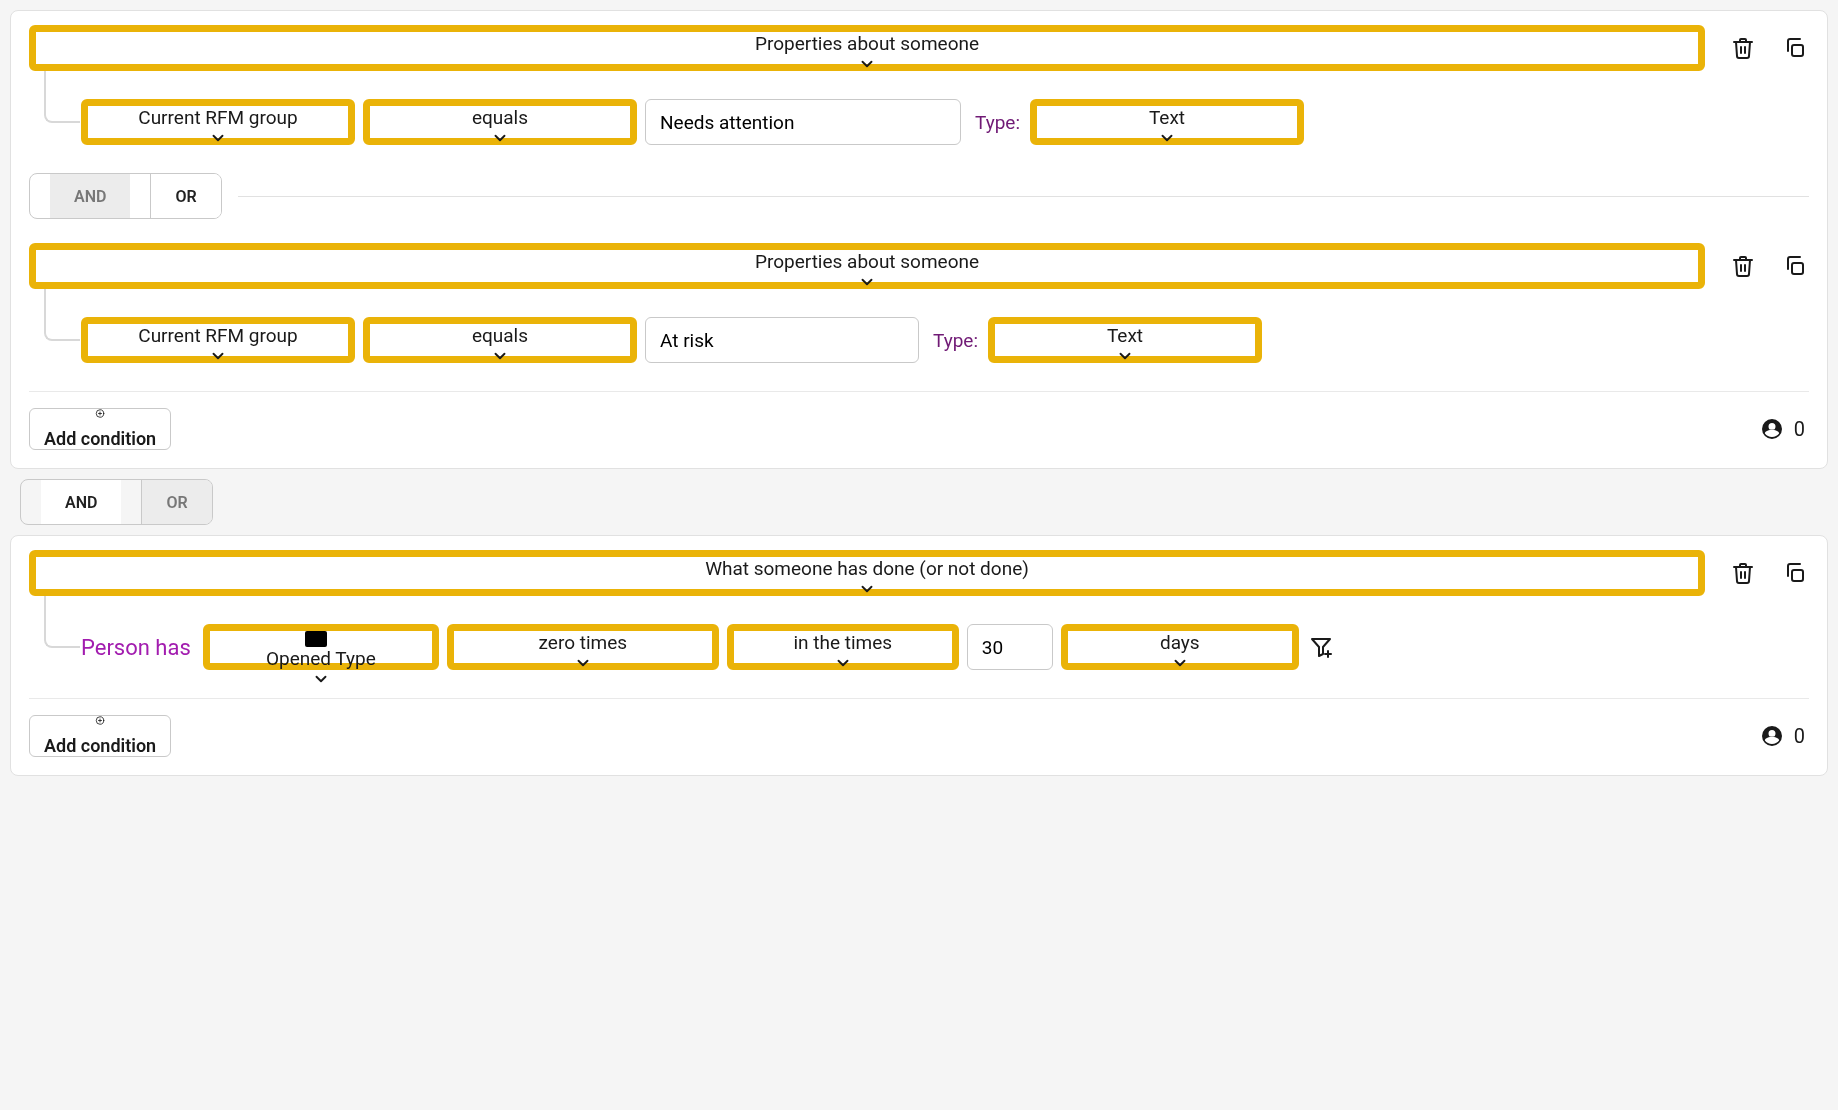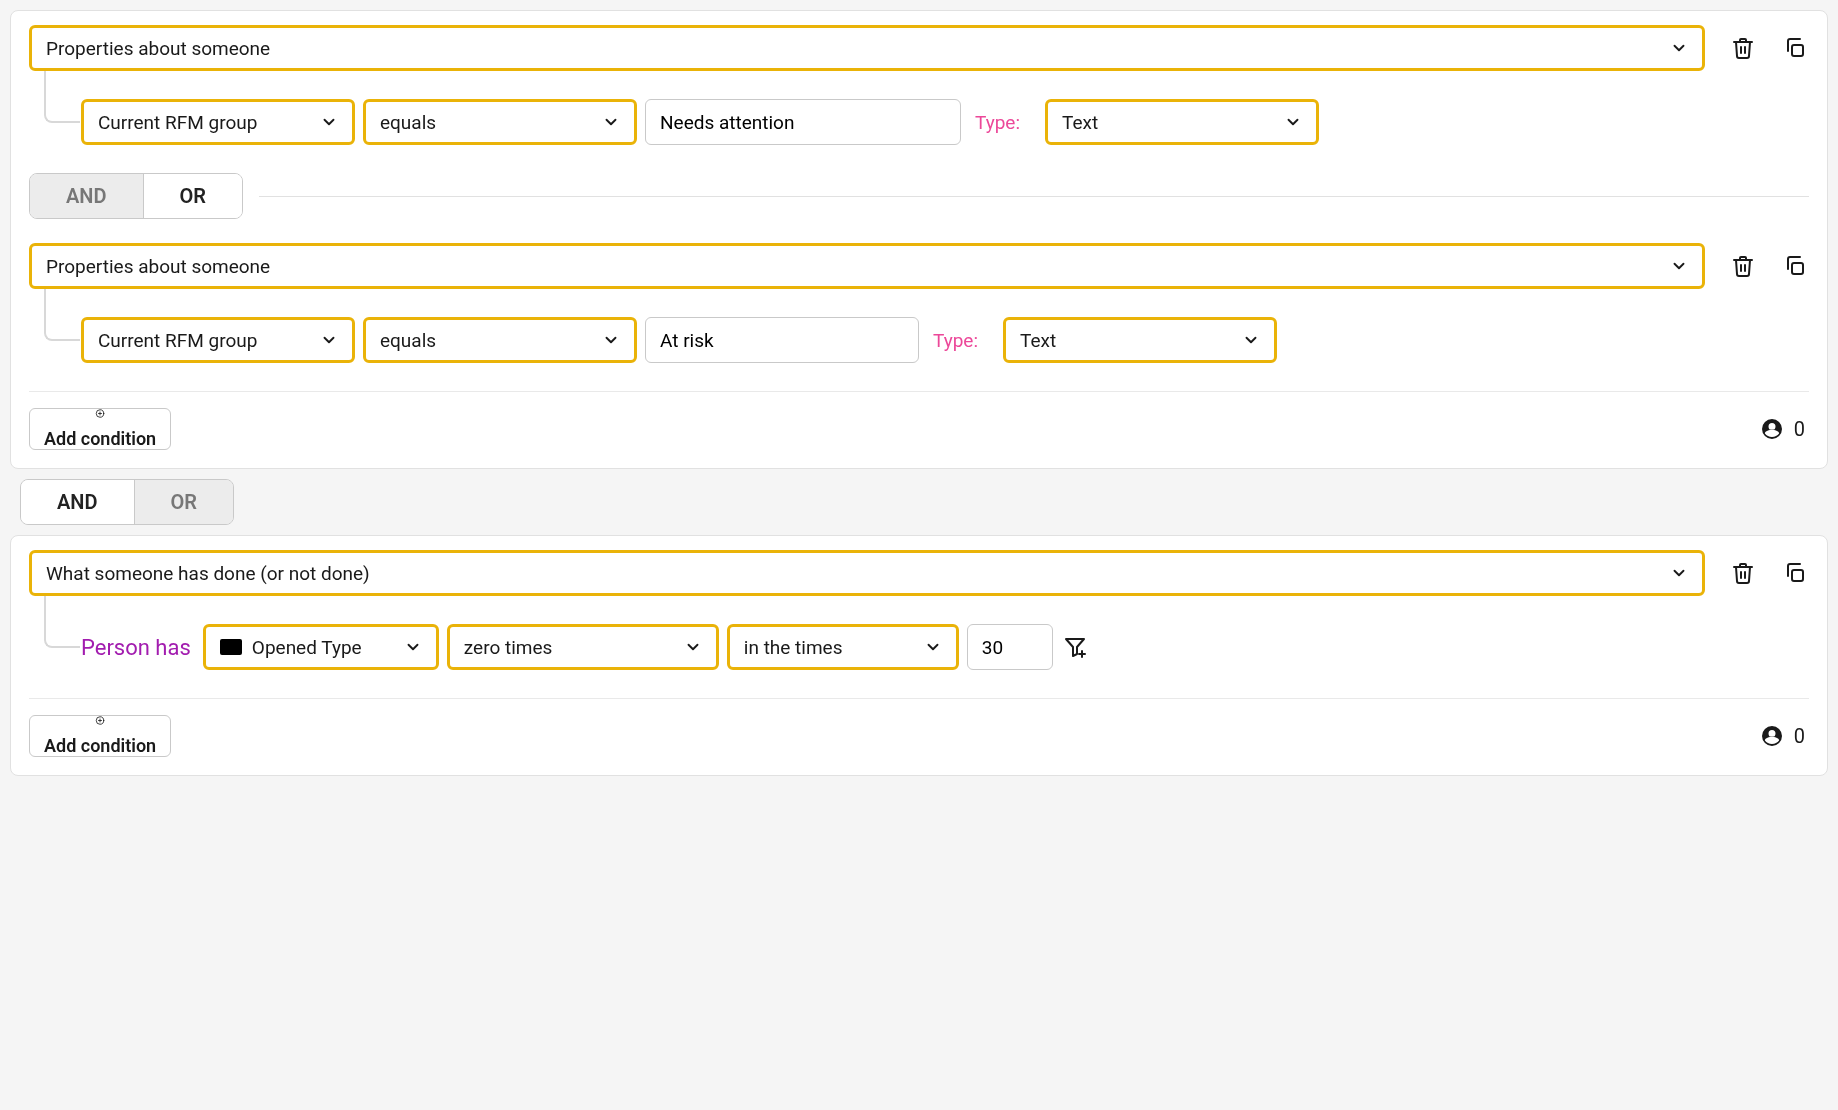--- a/index.html
+++ b/index.html
@@ -25,26 +25,27 @@
   .row-top {
     display: flex;
     align-items: center;
     gap: 24px;
     margin-bottom: 0;
   }
   .select-box {
     display: flex;
     align-items: center;
     justify-content: space-between;
-    border: 3px solid #eab308;
+    border: 7px solid #eab308;
     border-radius: 6px;
     height: 46px;
     padding: 0 14px;
     background: #fff;
     cursor: pointer;
+    flex-direction: column;
   }
   .main-select { flex: 1; }
   .icon-btn {
     width: 28px;
     height: 28px;
     display: flex;
     align-items: center;
     justify-content: center;
     cursor: pointer;
     color: #1a1a1a;
@@ -65,24 +66,24 @@
     position: relative;
     margin-top: 28px;
     margin-left: 10px;
     padding-left: 42px;
     display: flex;
     align-items: center;
     gap: 8px;
   }
   .sel { height: 46px; }
   .type-label {
-    color: #ec4899;
+    color: #701a75;
     font-size: 19px;
     margin-left: 6px;
-    margin-right: 17px;
+    margin-right: 2px;
   }
   .val-input {
     border: 1px solid #c9c9c9;
     border-radius: 6px;
     height: 46px;
     padding: 0 14px;
     font-size: 19px;
     font-family: inherit;
     background: #fff;
     outline: none;
@@ -132,26 +133,27 @@
     border: 1px solid #c9c9c9;
     border-radius: 8px;
     overflow: hidden;
     height: 46px;
     margin: 0 0 0 10px;
   }
   .toggle-opt {
     display: flex;
     align-items: center;
     justify-content: center;
-    padding: 0 36px;
+    padding: 0 24px;
     font-weight: 600;
     cursor: pointer;
-    font-size: 20px;
+    font-size: 16px;
     background: #fff;
     color: #222;
+    margin-left: 20px;
   }
   .toggle-opt.inactive {
     background: #ececec;
     color: #777;
   }
   .toggle-opt + .toggle-opt {
     border-left: 1px solid #c9c9c9;
   }
   .label-inline {
     color: #a21caf;
@@ -374,20 +376,28 @@
       </div>
       <div class="select-box sel" style="width:232px">
         <span>in the times</span>
         <span>
             <svg class="chevron-down" viewBox="0 0 24 24" fill="none" stroke="currentColor" stroke-width="2.5" stroke-linecap="round" stroke-linejoin="round">
               <polyline points="6 9 12 15 18 9"></polyline>
             </svg>
           </span>
       </div>
       <input class="val-input" style="width: 86px;" value="30">
+      <div class="select-box sel" style="width:238px">
+        <span>days</span>
+        <span>
+            <svg class="chevron-down" viewBox="0 0 24 24" fill="none" stroke="currentColor" stroke-width="2.5" stroke-linecap="round" stroke-linejoin="round">
+              <polyline points="6 9 12 15 18 9"></polyline>
+            </svg>
+          </span>
+      </div>
       <div class="icon-btn">
         <svg width="24" height="24" viewBox="0 0 24 24" fill="none" stroke="currentColor" stroke-width="2" stroke-linecap="round" stroke-linejoin="round">
             <polygon points="3 4 21 4 14 12 14 19 10 21 10 12 3 4"></polygon>
             <line x1="19" y1="16" x2="19" y2="22"></line>
             <line x1="16" y1="19" x2="22" y2="19"></line>
           </svg>
       </div>
     </div>
 
     <div class="hr"></div>

